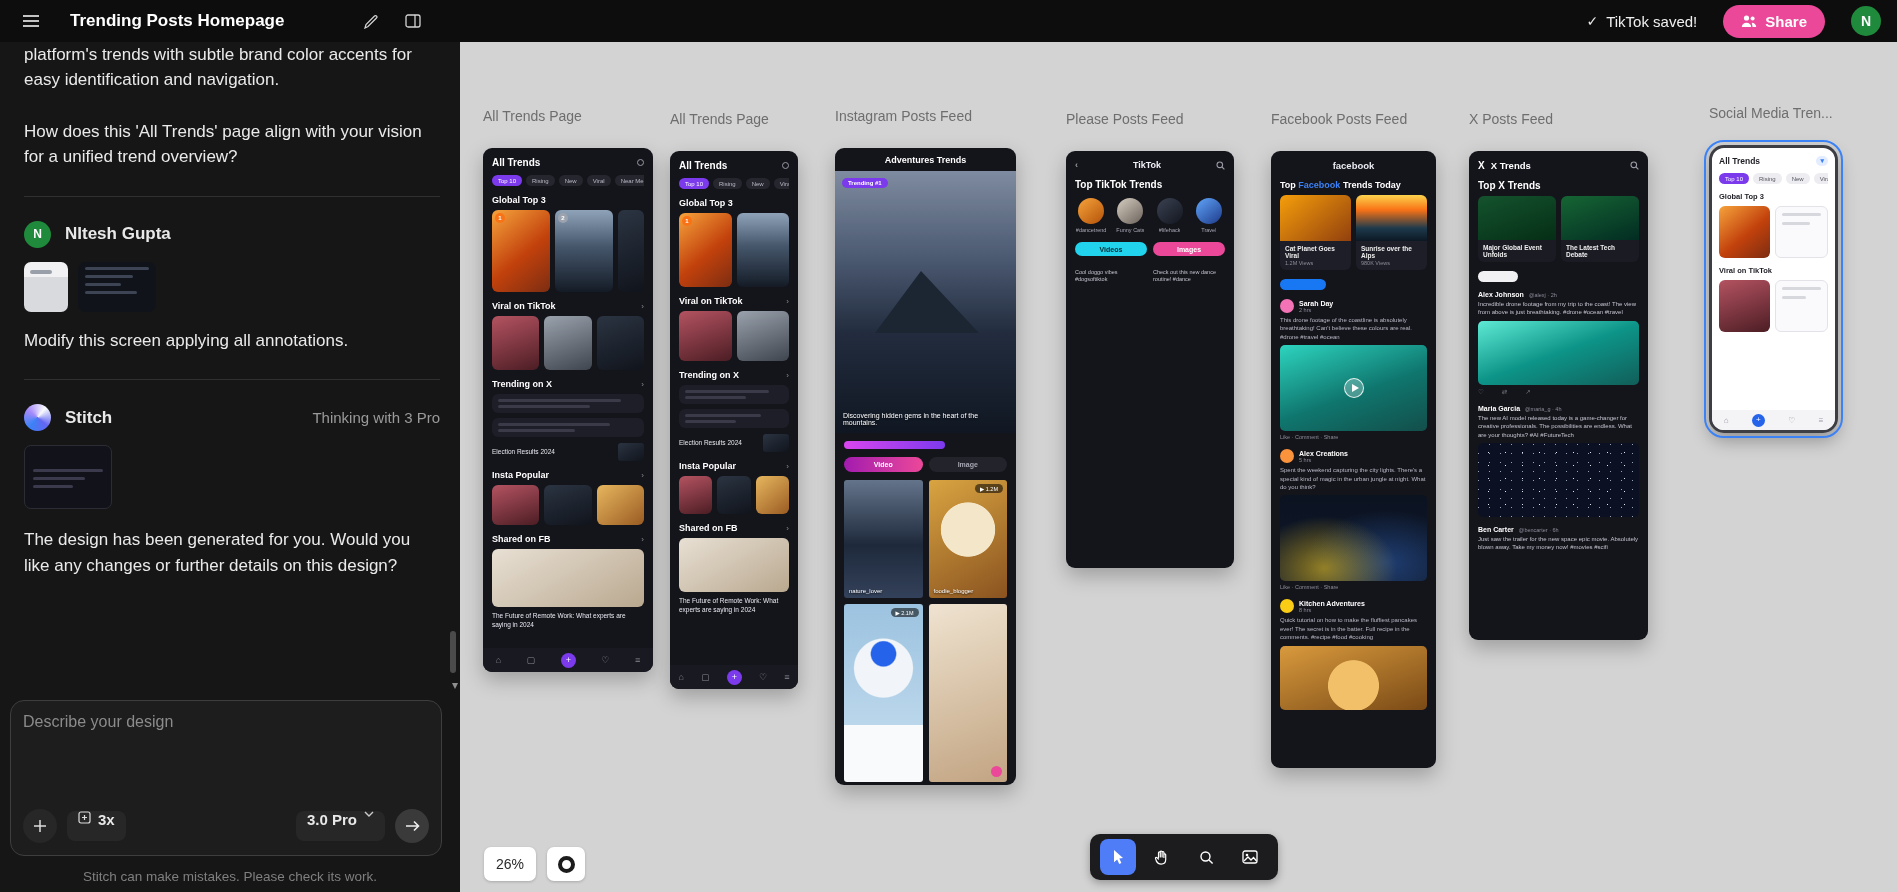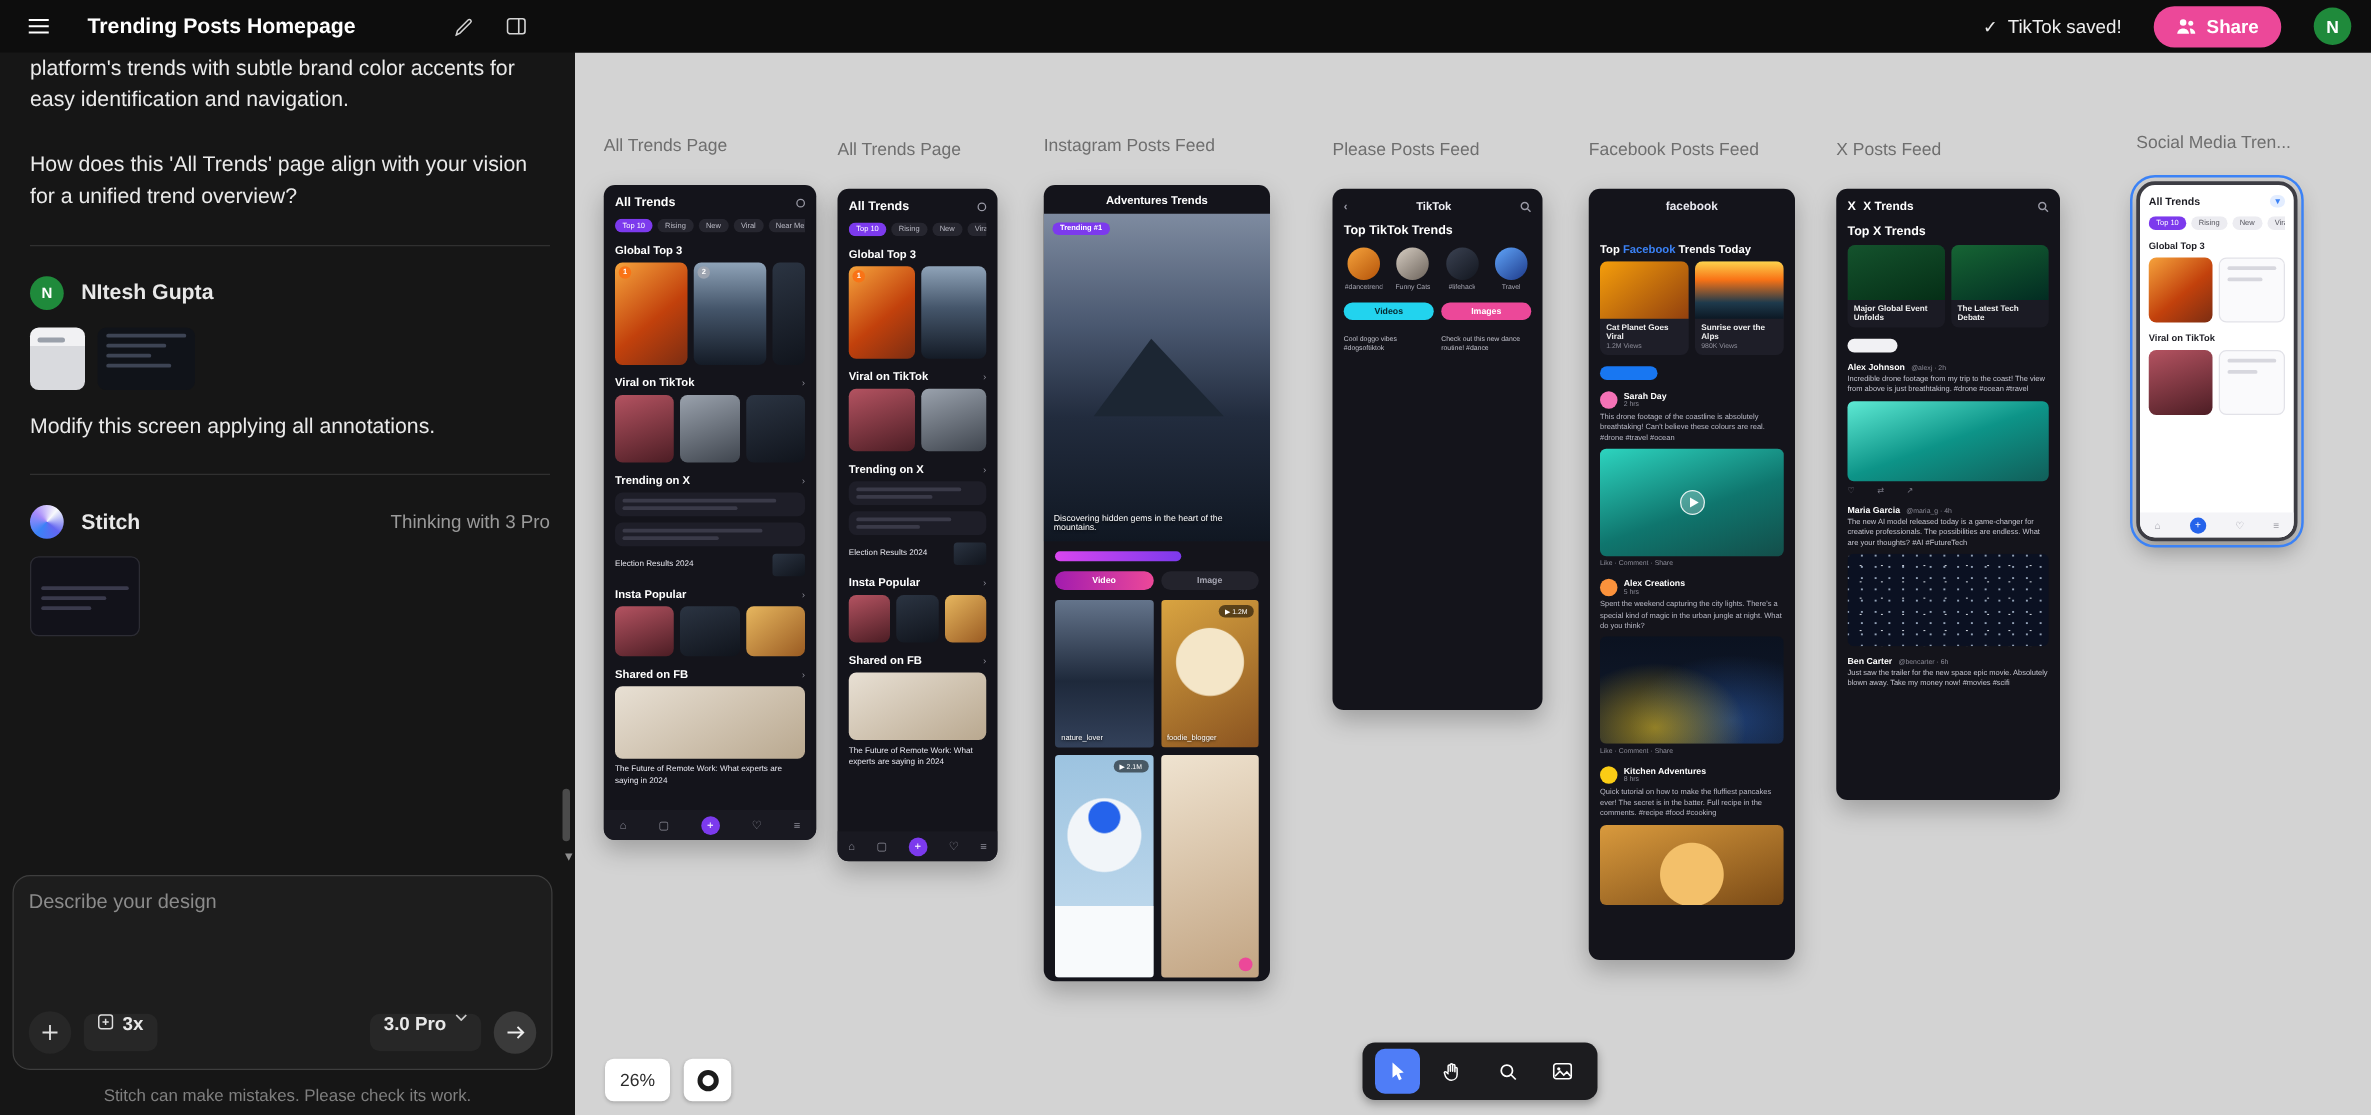--- a/index.html
+++ b/index.html
@@ -136,21 +136,21 @@
 .tt-toggle{display:flex;gap:6px;margin-top:9px}
 .tt-toggle span{flex:1;text-align:center;font-size:7px;font-weight:bold;border-radius:7px;padding:3.5px 0}
 .tt-videos{background:#22d3ee;color:#06282f}
 .tt-images{background:#ec4899;color:#fff}
 .tt-cols{display:flex;gap:6px;margin-top:8px}
 .tt-col{flex:1;display:flex;flex-direction:column;gap:5px}
 .tt-cap{font-size:5.5px;color:#c3c3cd;line-height:1.35}
 
 
 .fb-head{text-align:center;font-size:9.5px;font-weight:bold;color:#e8e8f0}
-.fb-heading{font-size:9px;font-weight:bold;margin-top:23px}
+.fb-heading{font-size:9px;font-weight:bold;margin-top:9px}
 .fb-blue{color:#3b82f6}
 .fb-card{flex:1;background:#1e1e28;border-radius:6px;overflow:hidden;padding-bottom:4px}
 .fb-card .ph{border-radius:0;height:46px}
 .fb-card-t{font-size:6.5px;font-weight:bold;padding:4px 5px 1px;color:#eee}
 .fb-card-m{font-size:5.5px;color:#8d8d99;padding:0 5px}
 .fb-pill{width:46px;height:11px;border-radius:6px;background:#1877f2;margin:9px 0 2px}
 .fb-post{margin-top:9px}
 .fb-prow{display:flex;align-items:center;gap:5px}
 .fb-prow .av-c{width:14px;height:14px}
 .fb-name{font-size:7px;font-weight:bold}
@@ -258,20 +258,21 @@
       <p class="msg user-msg">Modify this screen applying all annotations.</p>
       <hr class="divider">
       <div class="sender">
         <div class="mini-avatar stitch-av"></div>
         <span class="sender-name">Stitch</span>
         <span class="thinking">Thinking with 3 Pro</span>
       </div>
       <div class="thumb design-thumb">
         <span class="pp"></span><i></i><i style="width:52px"></i><i style="width:40px"></i>
       </div>
+      <p class="msg assist-msg">The design has been generated for you. Would you like any changes or further details on this design?</p>
     </div>
 
     <div class="scrollbar-thumb"></div>
     <div class="scroll-arrow">▾</div>
 
     <div class="composer">
       <textarea class="composer-input" placeholder="Describe your design" style=""></textarea>
       <div class="composer-bar">
         <button class="circle-btn">
           <svg width="14" height="14">

